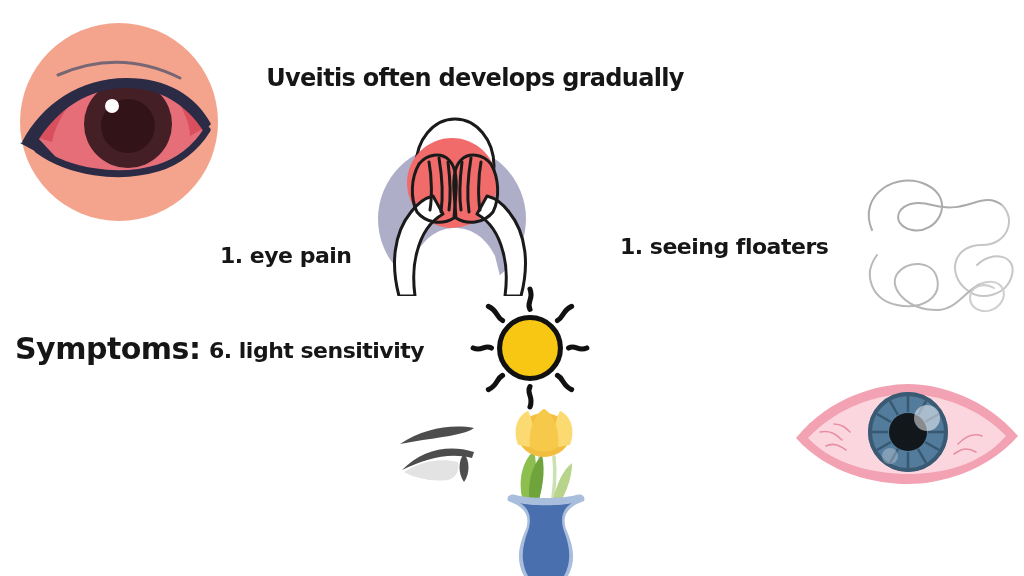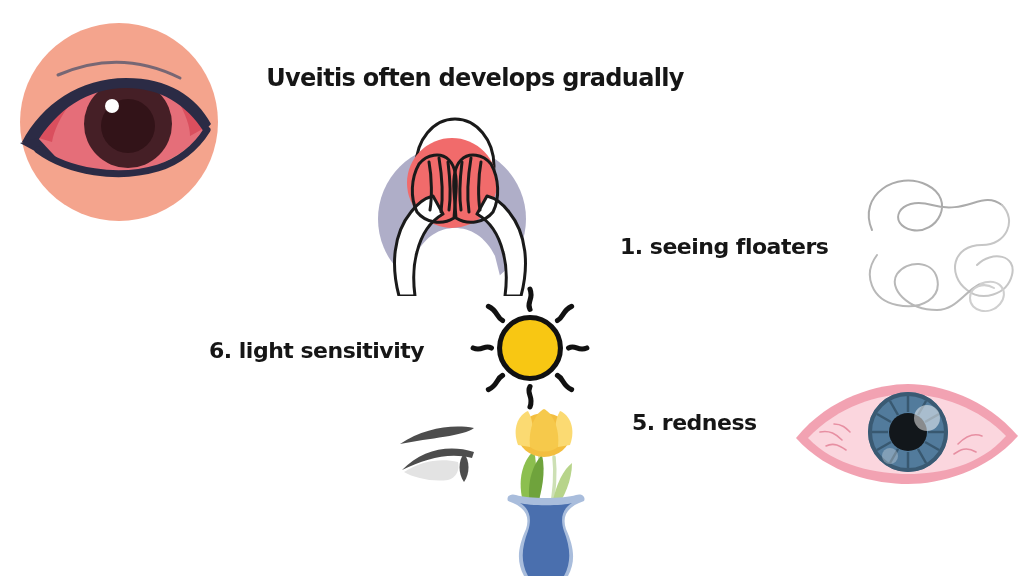--- a/index.html
+++ b/index.html
@@ -79,28 +79,29 @@
     <ellipse class="ink-fill" cx="100" cy="60" rx="39" ry="47"></ellipse>
     <circle class="pain" cx="97" cy="77" r="45"></circle>
     <path class="ink-fill" d="M 44,190 C 36,160 38,128 56,106 C 62,98 70,92 78,90 L 88,108 C 74,116 66,130 62,146 C 58,160 58,175 60,190 Z"></path>
     <path class="ink-fill" d="M 166,190 C 174,160 172,128 154,106 C 148,98 140,92 132,90 L 122,108 C 136,116 144,130 148,146 C 152,160 152,175 150,190 Z"></path>
     <path class="ink" d="M 64,58 C 72,48 86,46 94,54 C 100,60 102,72 101,86 L 99,112 C 86,120 70,116 62,106 C 55,92 56,72 64,58 Z"></path>
     <path class="ink" d="M 74,56 C 77,72 77,92 75,104 M 84,52 C 87,70 88,92 86,106 M 93,56 C 95,72 96,90 94,104" stroke-width="2"></path>
     <path class="ink" d="M 136,58 C 128,48 114,46 106,54 C 100,60 98,72 99,86 L 101,112 C 114,120 130,116 138,106 C 145,92 144,72 136,58 Z"></path>
     <path class="ink" d="M 126,56 C 123,72 123,92 125,104 M 116,52 C 113,70 112,92 114,106 M 107,56 C 105,72 104,90 106,104" stroke-width="2"></path>
   </svg>
 
+  <div class="abs label sym" style="left:220px;top:245px;">1. eye pain</div>
 
+  <div class="abs label heading" style="left:15px;top:334px;">Symptoms:</div>
 
   <div class="abs label sym" style="left:209px;top:340px;">6. light sensitivity</div>
 
 
   <div class="abs label sym" style="left:620px;top:236px;">1. seeing floaters</div>
 
-  <div class="abs label sym" style="left:632px;top:412px;">5. redness</div>
 
   <svg class="abs" style="left:464px;top:283px;" width="132" height="134" viewBox="0 0 130 132">
     <circle class="sun-core" cx="65" cy="64" r="30"></circle>
     <path class="ray" d="M 65,26 C 61,19 69,16 65,6"></path>
     <path class="ray" d="M 65,102 C 61,109 69,112 65,122"></path>
     <path class="ray" d="M 103,64 C 110,60 112,68 121,64"></path>
     <path class="ray" d="M 27,64 C 20,60 18,68 9,64"></path>
     <path class="ray" d="M 92,37 C 98,34 97,27 106,23"></path>
     <path class="ray" d="M 38,37 C 32,34 33,27 24,23"></path>
     <path class="ray" d="M 92,91 C 98,94 97,101 106,105"></path>

